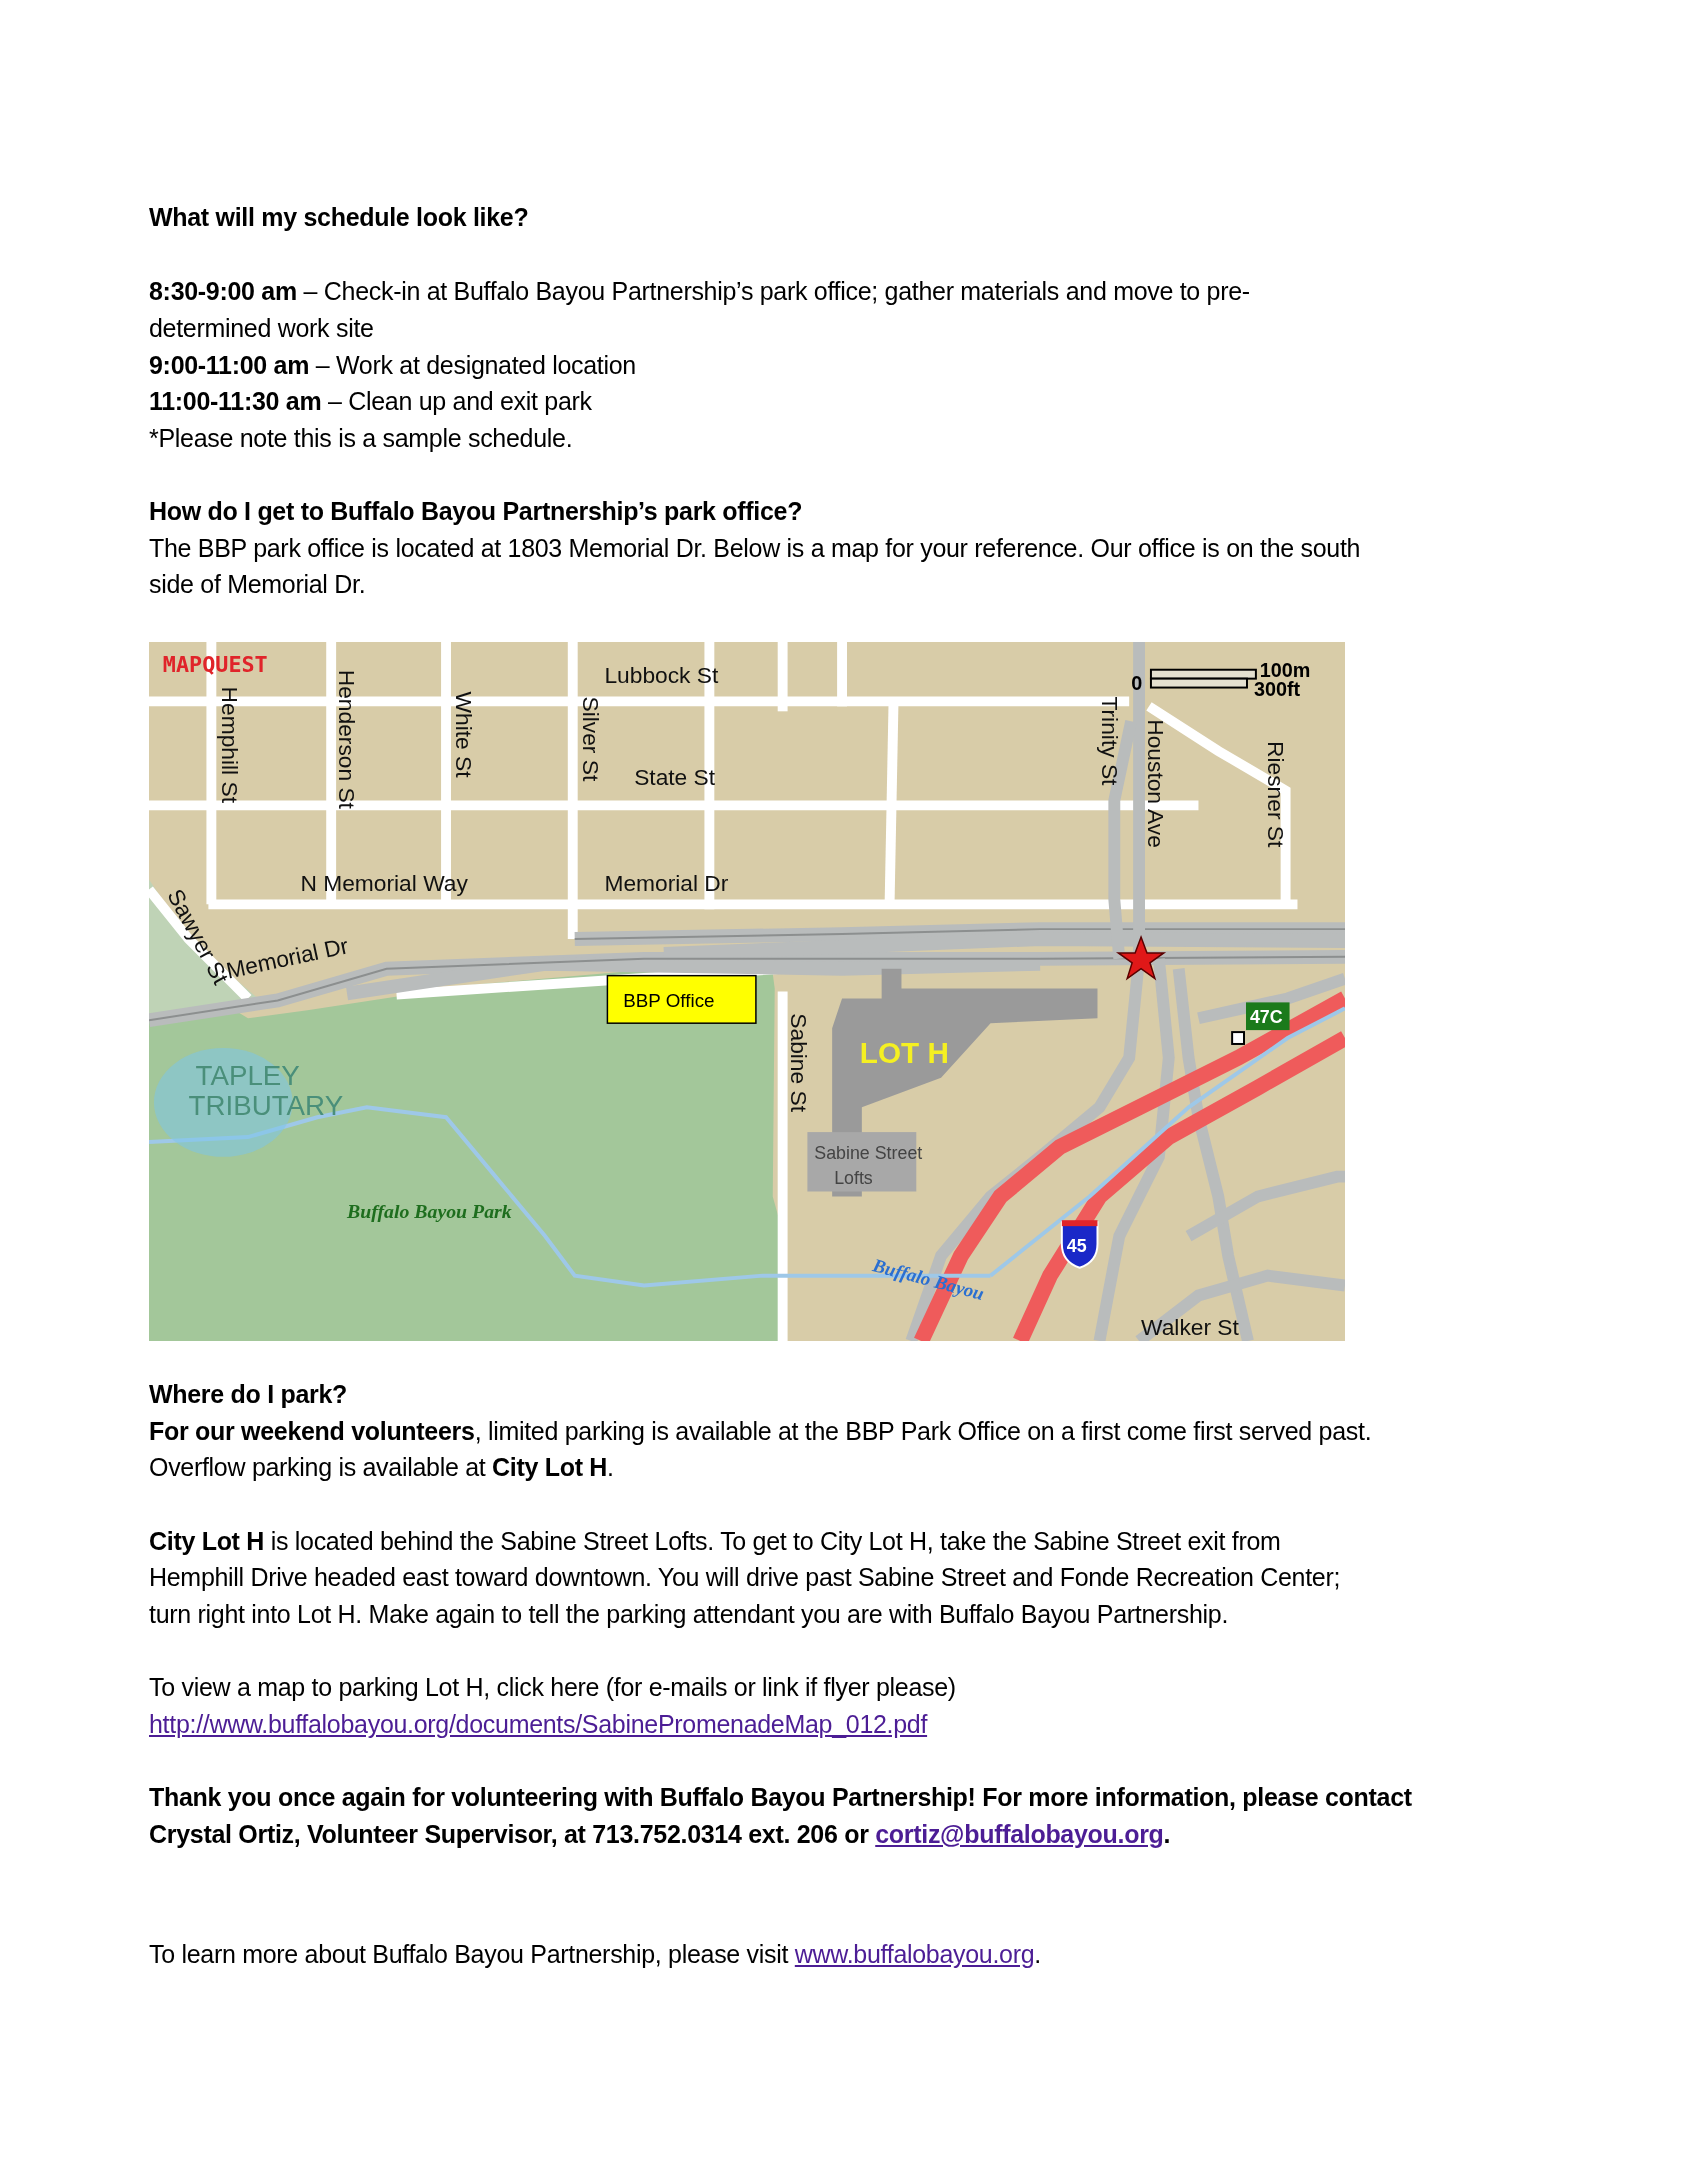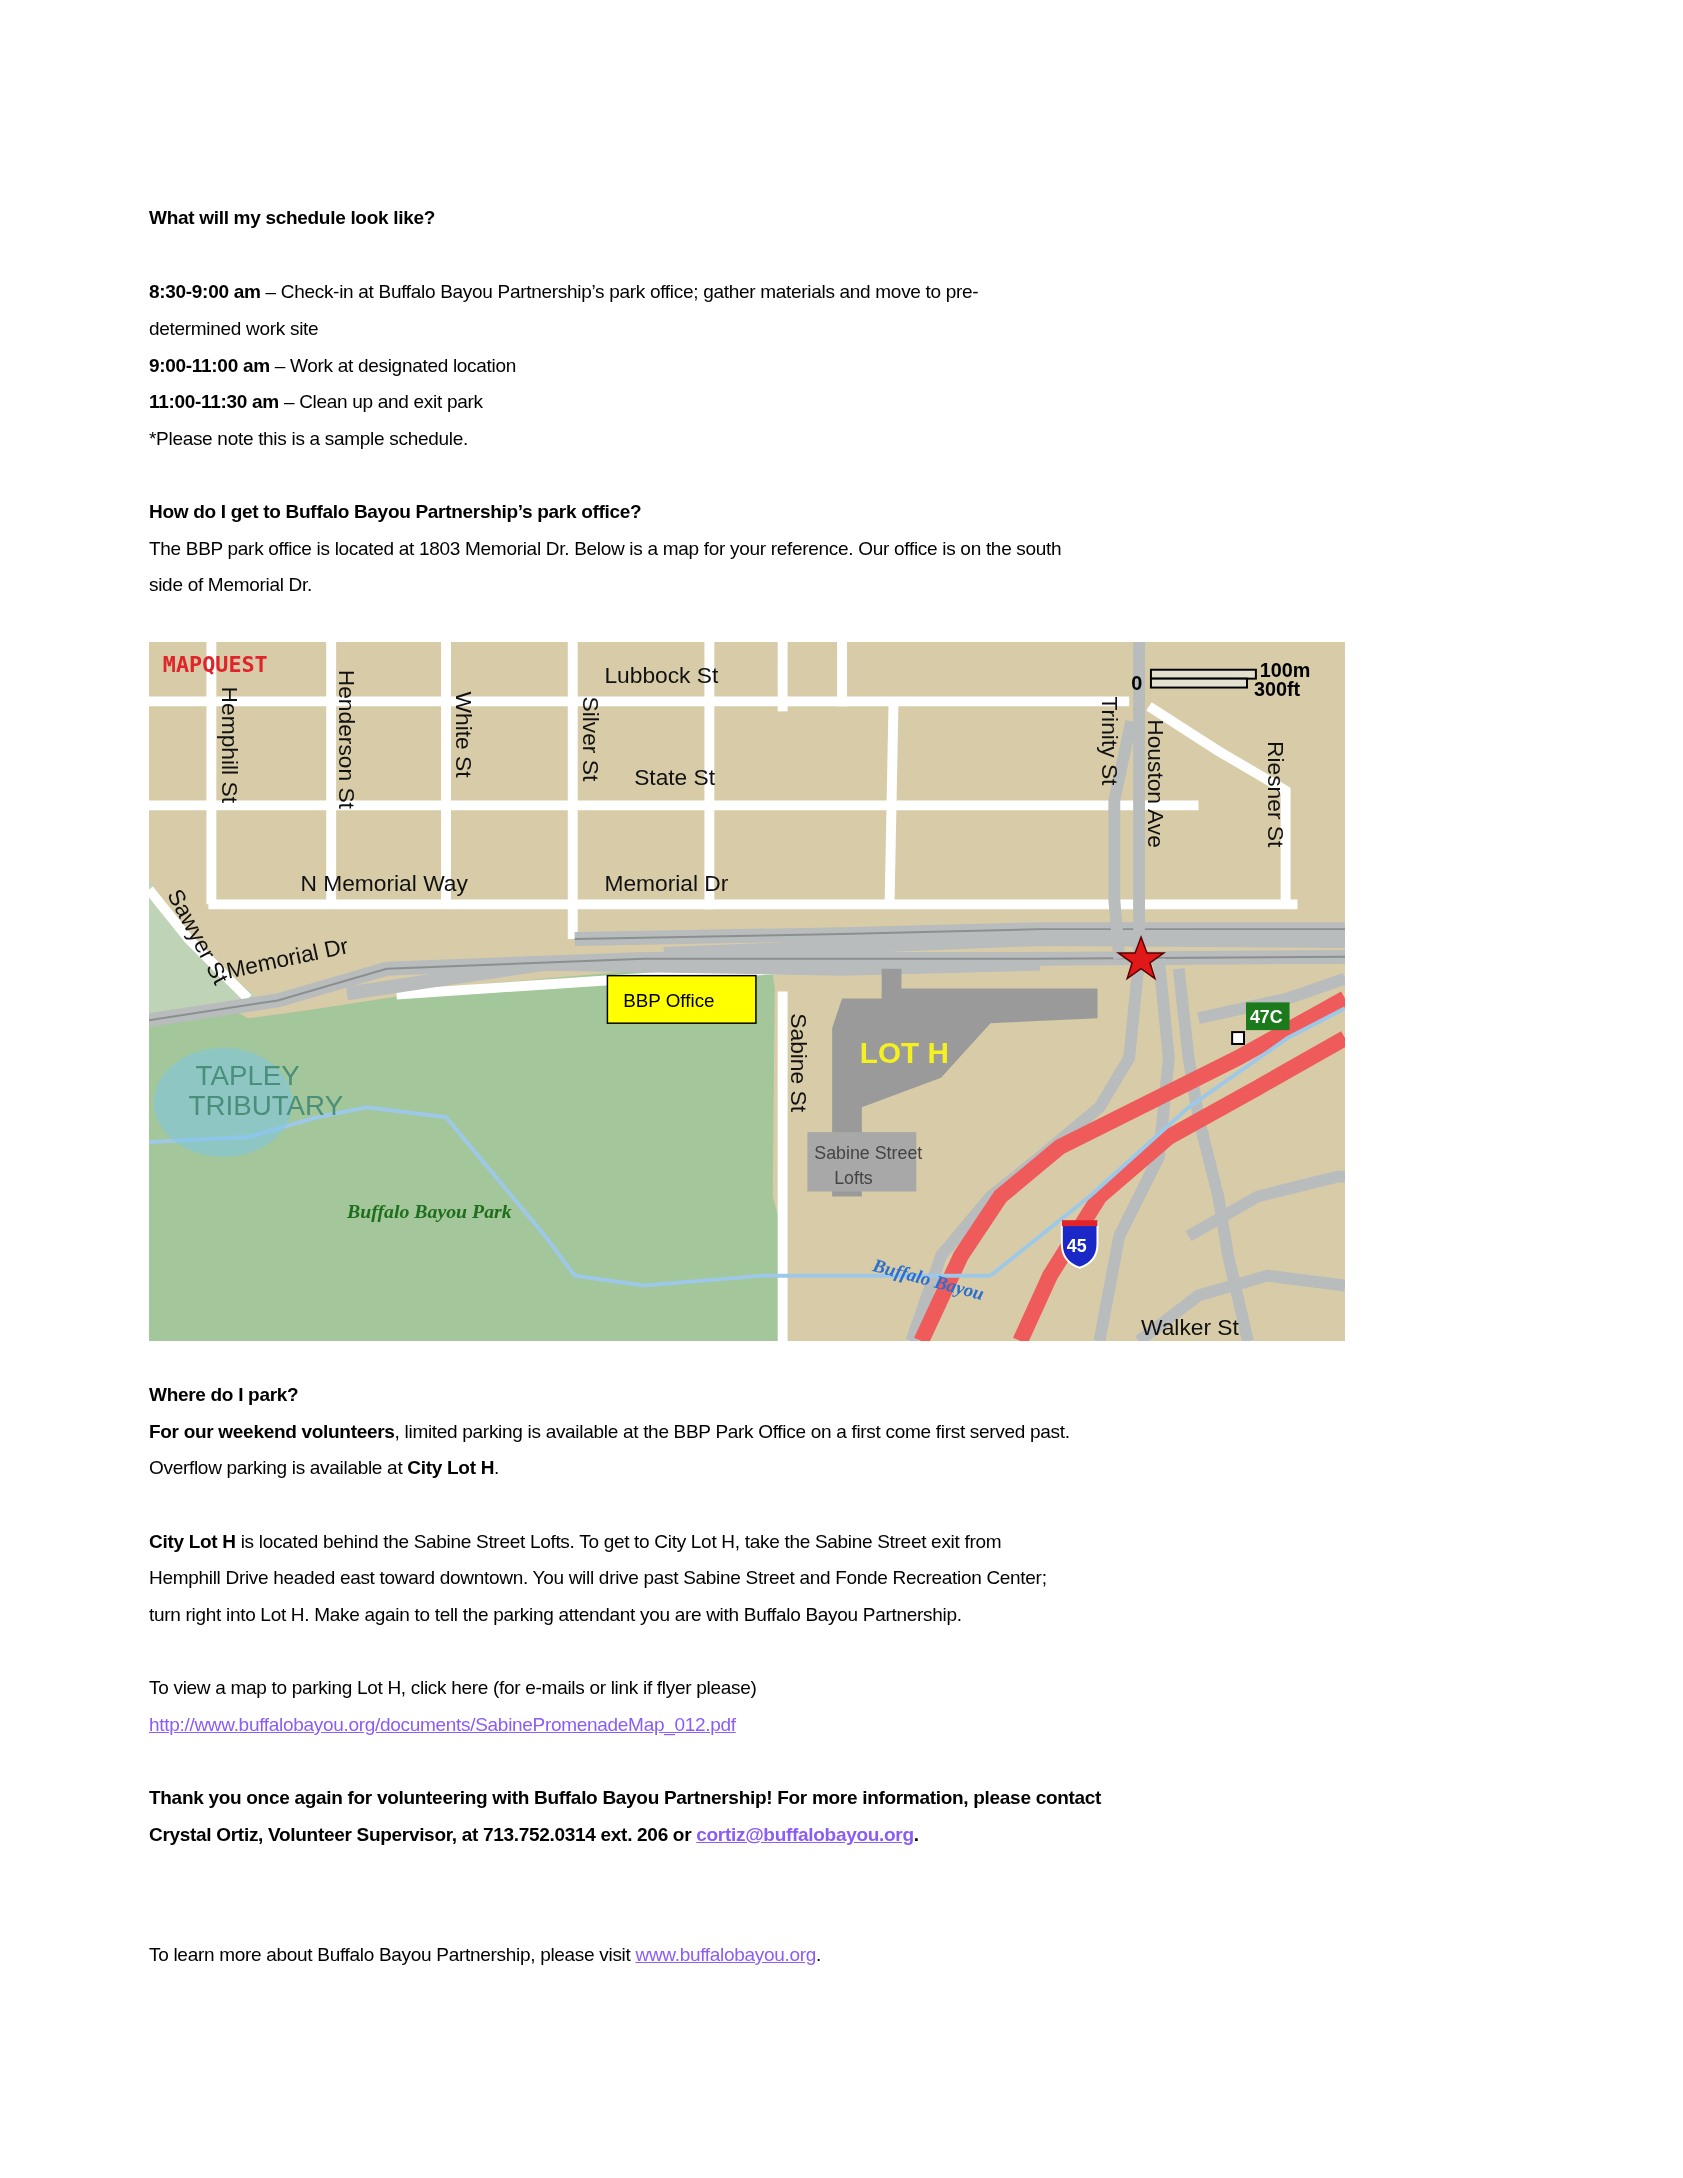--- a/index.html
+++ b/index.html
@@ -1,21 +1,21 @@
 <!DOCTYPE html>
 <html><head>
 <meta charset="utf-8">
 <style>
   html, body { margin: 0; padding: 0; background: #ffffff; }
   body { width: 1683px; height: 2178px; position: relative; overflow: hidden;
          font-family: "Liberation Sans", sans-serif; color: #000; }
-  .p { position: absolute; left: 149px; font-size: 19px; line-height: 37px; letter-spacing: -0.3px; white-space: nowrap; }
+  .p { position: absolute; left: 149px; font-size: 25px; line-height: 37px; letter-spacing: -0.3px; white-space: nowrap; }
   .b { font-weight: bold; }
   .i { }
-  a.link { color: #8b5cf6; text-decoration: underline; margin-top: 18px; }
+  a.link { color: #4c1d95; text-decoration: underline; margin-top: 18px; }
   #map { position: absolute; left: 149px; top: 642px; width: 1196px; height: 699px; overflow: hidden; }
   #map svg { display: block; }
   .maplabel { font-family: "Liberation Sans", sans-serif; fill: #111; font-size: 23px; }
 </style>
 </head>
 <body>
 
 <div class="p b" style="top:199px">What will my schedule look like?</div>
 
 <div class="p" style="top:273px">

